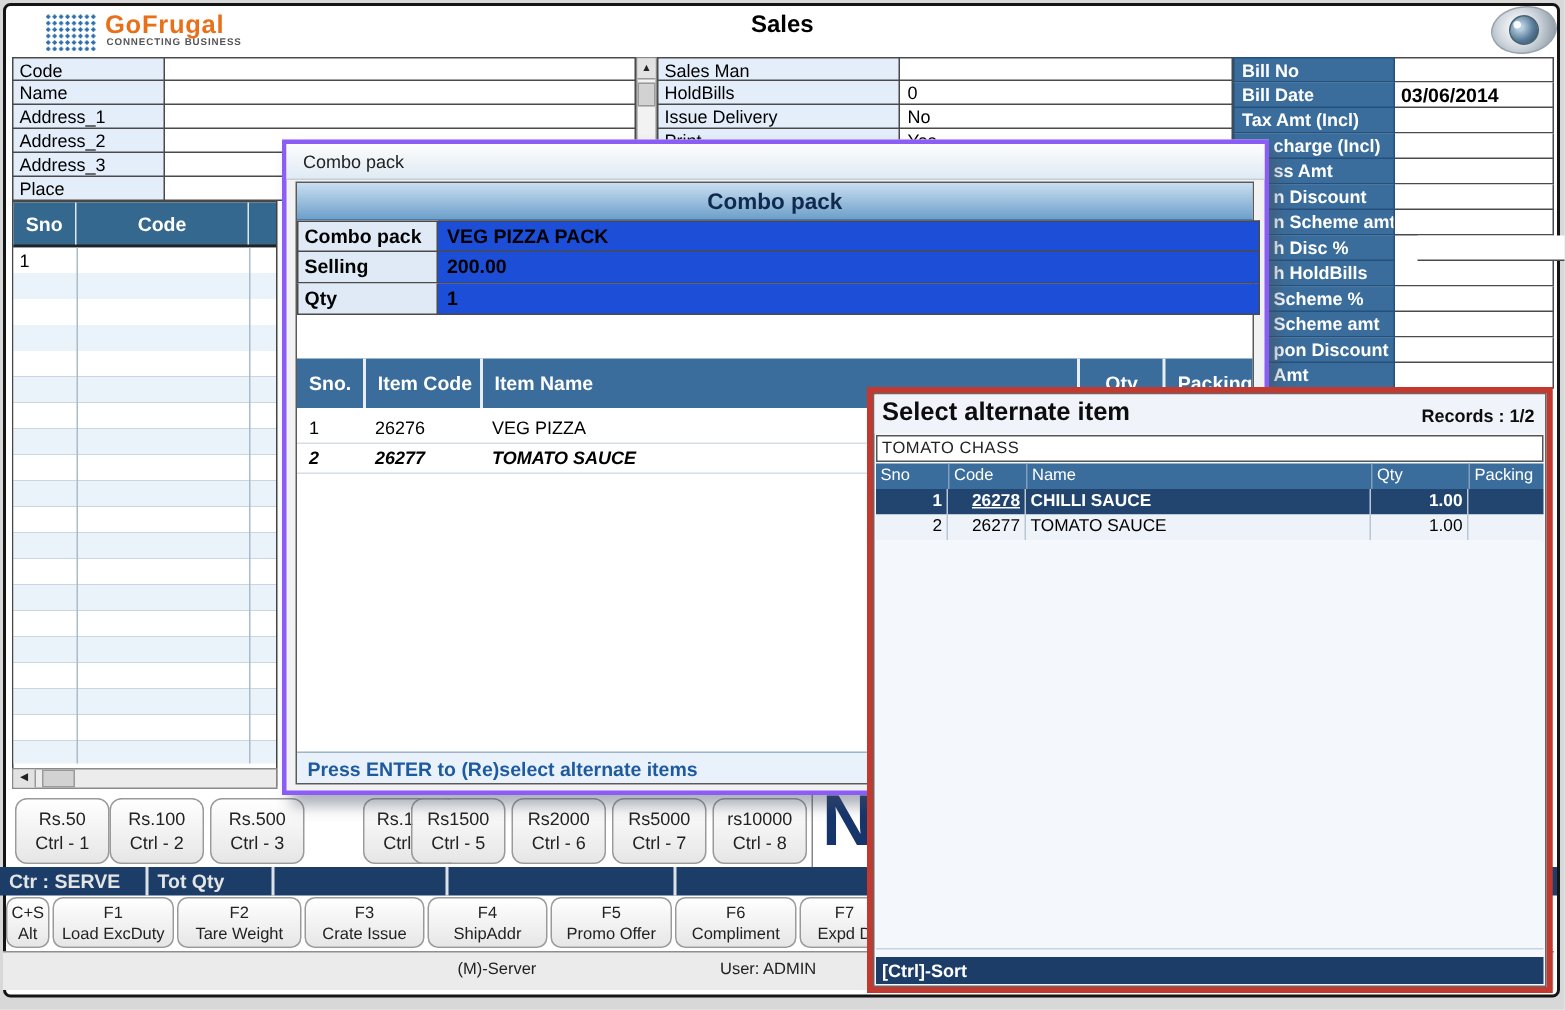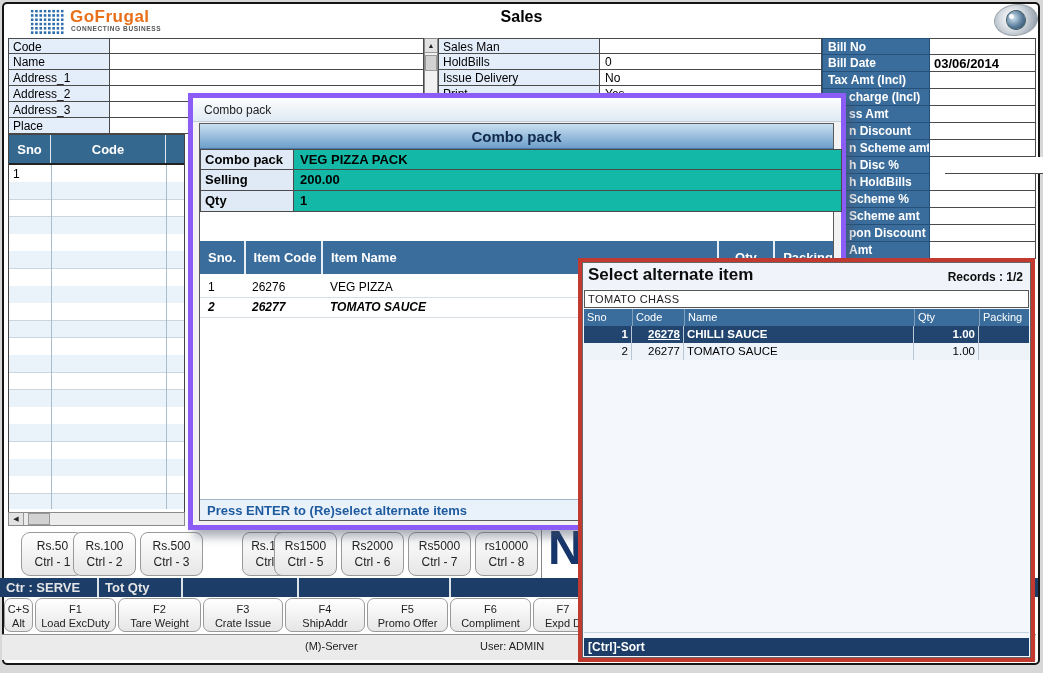--- a/index.html
+++ b/index.html
@@ -70,31 +70,31 @@
   .status-sep{position:absolute;top:0;bottom:0;width:2px;background:#ffffff;opacity:.85;}
 
   
   .fkey{position:absolute;top:598px;height:34px;background:linear-gradient(#ffffff,#e6e6e6);border:1px solid #9a9a9a;
     border-radius:7px;text-align:center;font-size:11px;color:#222;box-sizing:border-box;padding-top:3px;line-height:14px;}
 
   
   .bottom-bar{position:absolute;left:2px;top:634px;width:1034px;height:25px;background:#ebebeb;border-top:1px solid #8f8f8f;font-size:11px;color:#222;}
 
   
-  .combo{position:absolute;left:188px;top:93px;width:658px;height:437px;background:#f2f2f2;border:5px solid #8b5cf6;
+  .combo{position:absolute;left:188px;top:93px;width:658px;height:437px;background:#f2f2f2;border:3px solid #8b5cf6;
     box-shadow:6px 7px 9px rgba(70,80,100,.45);z-index:40;box-sizing:border-box;}
   .combo-titlebar{position:absolute;left:0;top:0;right:0;height:24px;background:linear-gradient(#fdfdfd,#dfeaf4);
     border-bottom:1px solid #c2cdd8;font-size:12px;color:#222;padding:5px 0 0 11px;box-sizing:border-box;}
   .combo-body{position:absolute;left:6px;top:25px;right:7px;bottom:4px;background:#fff;border:1px solid #5a5a5a;}
   .combo-header{position:absolute;left:0;top:0;right:0;height:25px;background:linear-gradient(#c9dff1,#6d9fca);
     border-bottom:1px solid #4d79a4;text-align:center;font-size:15px;font-weight:bold;color:#10294d;padding-top:4px;box-sizing:border-box;}
   .cp-frow{position:absolute;left:0;display:flex;}
   .cp-frow .l{width:94px;height:21px;background:#dfeaf6;border:1px solid #4a4a4a;border-top-width:0;font-weight:bold;font-size:13px;
     padding:2px 0 0 4px;box-sizing:border-box;}
-  .cp-frow .v{width:548px;height:21px;background:#14b8a6;border:1px solid #4a4a4a;border-left-width:0;border-top-width:0;
+  .cp-frow .v{width:548px;height:21px;background:#1d4ed8;border:1px solid #4a4a4a;border-left-width:0;border-top-width:0;
     font-weight:bold;font-size:13px;padding:2px 0 0 6px;box-sizing:border-box;}
   .cp-thead{position:absolute;left:0;right:0;top:117px;height:33px;background:#3a6d9c;display:flex;color:#fff;font-weight:bold;font-size:13px;}
   .cp-thead div{box-sizing:border-box;padding:9px 0 0 8px;border-left:2px solid #e8eef5;}
   .cp-thead div:first-child{border-left:none;}
   .cp-row{position:absolute;left:0;right:0;height:20px;display:flex;font-size:12px;color:#000;border-bottom:1px solid #d6dde4;}
   .cp-row div{box-sizing:border-box;padding:3px 0 0 8px;}
   .cp-row.alt-style{font-weight:bold;font-style:italic;}
   .cp-footer{position:absolute;left:0;right:0;bottom:0;height:21px;background:#e9f2fb;border-top:1px solid #9fb4c8;
     font-size:13px;font-weight:bold;color:#1d5a9e;padding:3px 0 0 7px;box-sizing:border-box;}
 
@@ -250,21 +250,21 @@
       <div class="colline" style="left:42px;"></div>
       <div class="colline" style="left:157px;"></div>
       <div class="first-sno">1</div>
     </div>
   </div>
   <div class="hscroll">
     <div class="hs-btn">◀</div>
     <div class="hs-thumb"></div>
   </div>
 
-  <div class="tender-btn" style="left:21px;border-radius:9px;">
+  <div class="tender-btn" style="left:10px;">
       <div>Rs.50</div>
       <div>Ctrl - 1</div>
     </div>
   <div class="tender-btn" style="left:73px;">
       <div>Rs.100</div>
       <div>Ctrl - 2</div>
     </div>
   <div class="tender-btn" style="left:140px;">
       <div>Rs.500</div>
       <div>Ctrl - 3</div>

